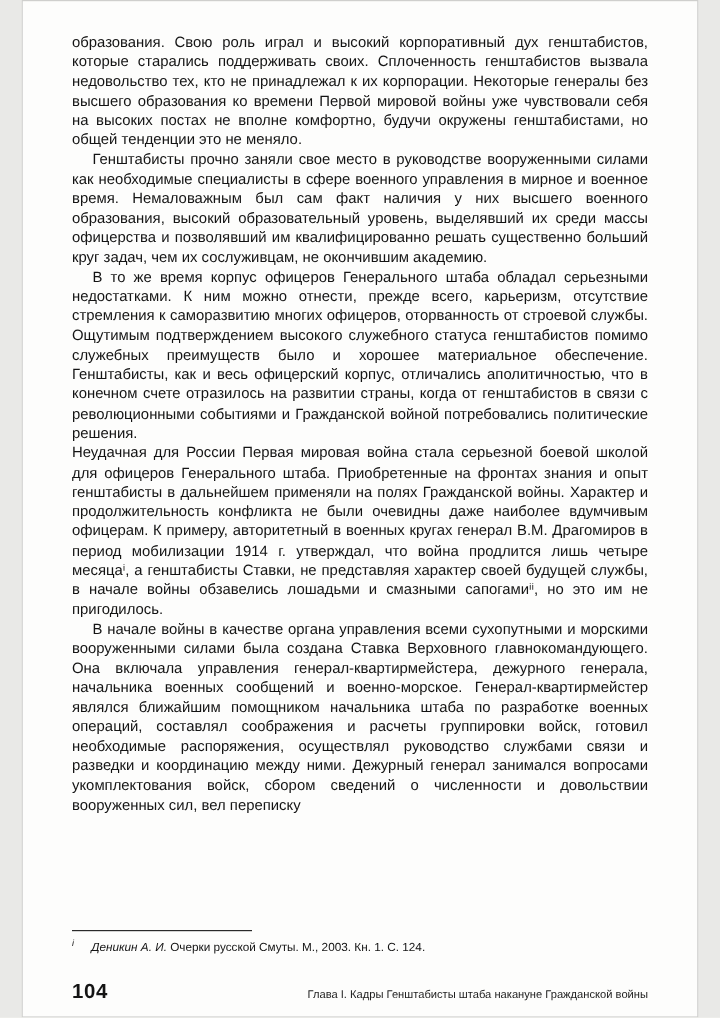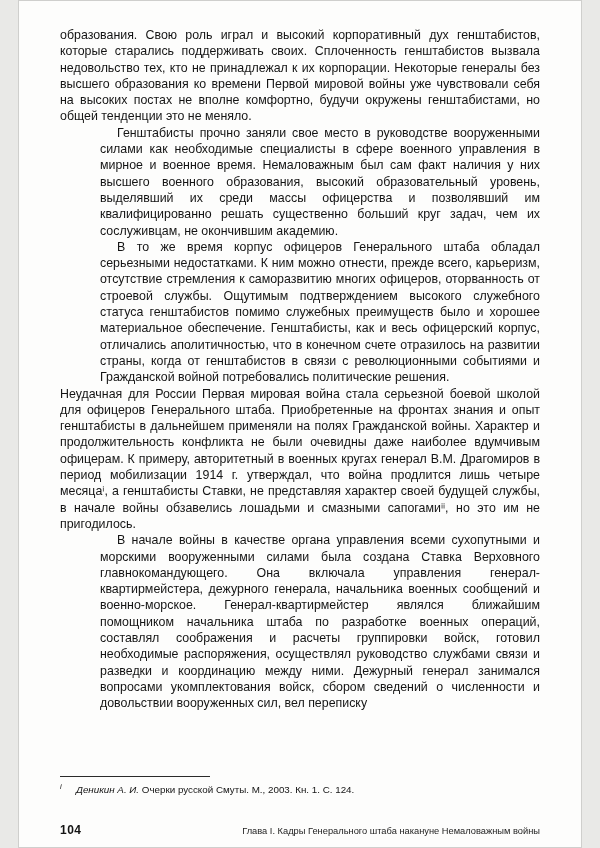--- a/index.html
+++ b/index.html
@@ -24,21 +24,21 @@
     top: 26px;
     left: 41px;
     right: 41px;
   }
   p.para {
     margin: 0;
     font-size: 12.4px;
     line-height: 16.3px;
     text-align: justify;
   }
-  p.para.indent { text-indent: 17px; margin-left: 40px; }
+  p.para.indent { text-indent: 17px; }
   .section-heading {
     margin: 56px 0 24px 0;
     font-size: 13.2px;
     font-weight: bold;
     line-height: 16px;
     text-align: left;
   }
   .footnotes {
     position: absolute;
     left: 41px;
@@ -70,21 +70,21 @@
   .page-footer {
     position: absolute;
     left: 41px;
     right: 41px;
     bottom: 10px;
     display: flex;
     justify-content: space-between;
     align-items: baseline;
   }
   .page-number {
-    font-size: 12px;
+    font-size: 17px;
     font-weight: bold;
     letter-spacing: 0.5px;
   }
   .running-title {
     font-size: 9.3px;
     color: #1c1c1c;
   }
 </style>
 </head>
 <body>
@@ -103,16 +103,16 @@
 
   </div>
 
   <div class="footnotes">
     <div class="footnote-rule"></div>
     <p class="footnote"><span class="fn-marker">i</span><span class="fn-author">Деникин А. И.</span> <span class="fn-text">Очерки русской Смуты. М., 2003. Кн. 1. С. 124.</span></p>
   </div>
 
   <div class="page-footer">
     <span class="page-number">104</span>
-    <span class="running-title">Глава I. Кадры Генерального штаба накануне Немаловажным войны</span>
+    <span class="running-title">Глава I. Кадры Генштабисты штаба накануне Гражданской войны</span>
   </div>
 
 </div>
 
 </body></html>

